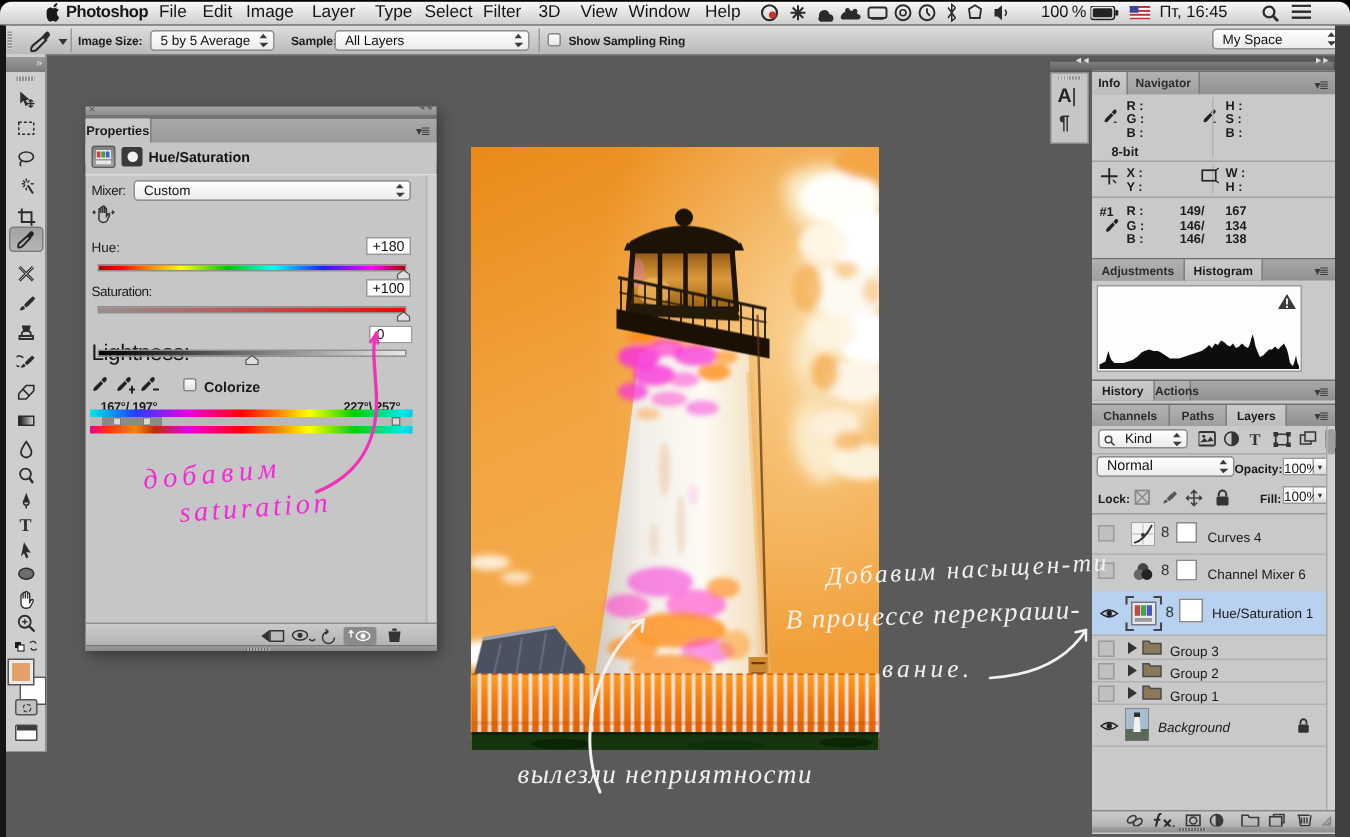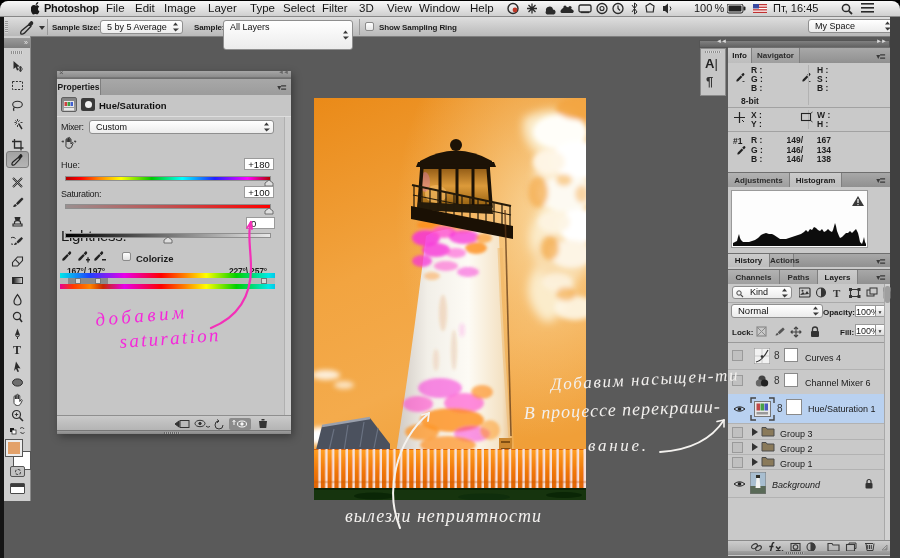--- a/index.html
+++ b/index.html
@@ -85,27 +85,27 @@
     </svg>
 </div>
 <div id="optbar">
  <div style="position:absolute;left:3px;top:4px;width:3px;height:12px;background:repeating-linear-gradient(#9a9a9a 0 1px,#d8d8d8 1px 2px)"></div>
  <svg style="position:absolute;left:17px;top:3px" width="16" height="15" viewBox="0 0 16 15">
       <path d="M13.2 1.2c1.2 1 1.4 2.2.6 3.2l-2 2.2-2.6-2.6 2.2-2.4c.6-.7 1.2-.8 1.8-.4z" fill="#2a2a2a"></path>
       <path d="M9.8 4.6l2 2L5.6 13c-.5.6-2.6 1.5-3.6 1-.6-1 .2-2.9.8-3.6z" fill="none" stroke="#2a2a2a" stroke-width="1.4"></path>
     </svg>
  <div style="position:absolute;left:37px;top:9px;width:0;height:0;border-left:3px solid transparent;border-right:3px solid transparent;border-top:4px solid #333"></div>
  <div style="position:absolute;left:45px;top:2px;width:1px;height:16px;background:#999"></div>
- <div class="lbl" style="left:50px">Sample Size:</div>
+ <div class="lbl" style="left:50px">Image Size:</div>
  <div class="macdd" style="left:98px;top:3px;width:83px;height:14px">5 by 5 Average<svg style="position:absolute;right:3px;top:50%;margin-top:-5px" width="7" height="10">
         <path d="M3.5 0.5 L6 3.5H1z" fill="#3a3a3a"></path>
         <path d="M3.5 9.5 L1 6.5h6z" fill="#3a3a3a"></path>
       </svg></div>
  <div class="lbl" style="left:192px">Sample:</div>
- <div class="macdd" style="left:221px;top:3px;width:130px;height:30px">All Layers<svg style="position:absolute;right:3px;top:50%;margin-top:-5px" width="7" height="10">
+ <div class="macdd" style="left:221px;top:3px;width:130px;height:14px">All Layers<svg style="position:absolute;right:3px;top:50%;margin-top:-5px" width="7" height="10">
         <path d="M3.5 0.5 L6 3.5H1z" fill="#3a3a3a"></path>
         <path d="M3.5 9.5 L1 6.5h6z" fill="#3a3a3a"></path>
       </svg></div>
  <div style="position:absolute;left:357px;top:2px;width:1px;height:16px;background:#999"></div>
  <div style="position:absolute;left:363px;top:5px;width:9px;height:9px;background:linear-gradient(#fff,#e6e6e6);border:1px solid #8a8a8a;border-radius:2px"></div>
  <div class="lbl" style="left:377px">Show Sampling Ring</div>
  <div class="macdd" style="left:806px;top:2px;width:87px;height:14px">My Space<svg style="position:absolute;right:3px;top:50%;margin-top:-5px" width="7" height="10">
         <path d="M3.5 0.5 L6 3.5H1z" fill="#3a3a3a"></path>
         <path d="M3.5 9.5 L1 6.5h6z" fill="#3a3a3a"></path>
       </svg></div>

